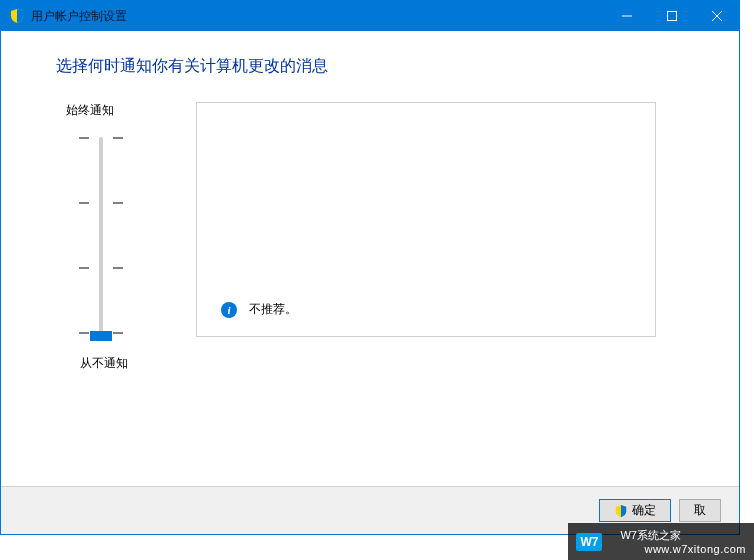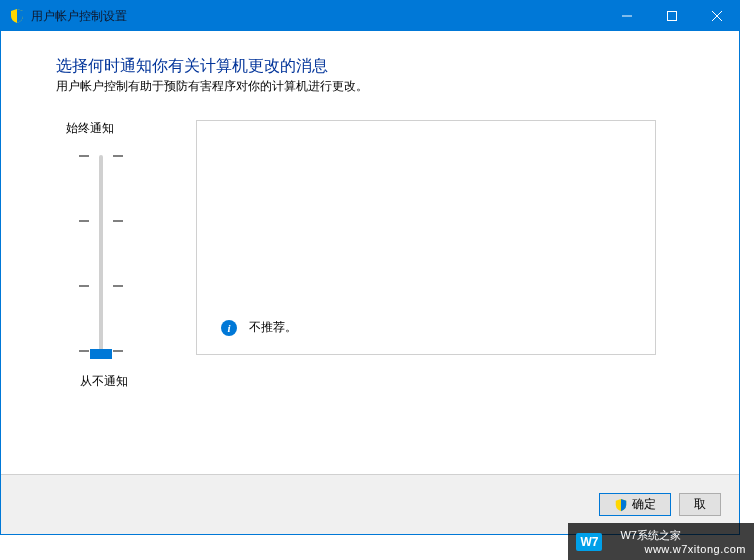--- a/index.html
+++ b/index.html
@@ -157,21 +157,21 @@
       font-size: 11px;
       font-weight: bold;
       font-style: italic;
       font-family: Georgia, serif;
     }
     .footer {
       position: absolute;
       bottom: 0;
       left: 0;
       right: 0;
-      height: 60px;
+      height: 48px;
       background: #f0f0f0;
       border-top: 1px solid #d0d0d0;
       display: flex;
       align-items: center;
       justify-content: flex-end;
       padding-right: 18px;
       gap: 8px;
     }
     .btn {
       height: 23px;
@@ -236,21 +236,20 @@
         <svg viewBox="0 0 10 10">
             <line x1="0" y1="0" x2="10" y2="10" stroke="#fff" stroke-width="1"></line>
             <line x1="10" y1="0" x2="0" y2="10" stroke="#fff" stroke-width="1"></line>
           </svg>
       </div>
     </div>
   </div>
 
   <div class="content">
     <h1 class="heading">选择何时通知你有关计算机更改的消息</h1>
-    <p class="desc">用户帐户控制有助于预防有害程序对你的计算机进行更改。</p>
 
     <div class="main-area">
 
       <div class="slider-area">
         <div class="slider-top-label">始终通知</div>
         <div class="slider-track-wrap">
           <div class="slider-track"></div>
           <div class="slider-tick tick-left" style="top:10px"></div>
           <div class="slider-tick tick-right" style="top:10px"></div>
           <div class="slider-tick tick-left" style="top:75px"></div>

